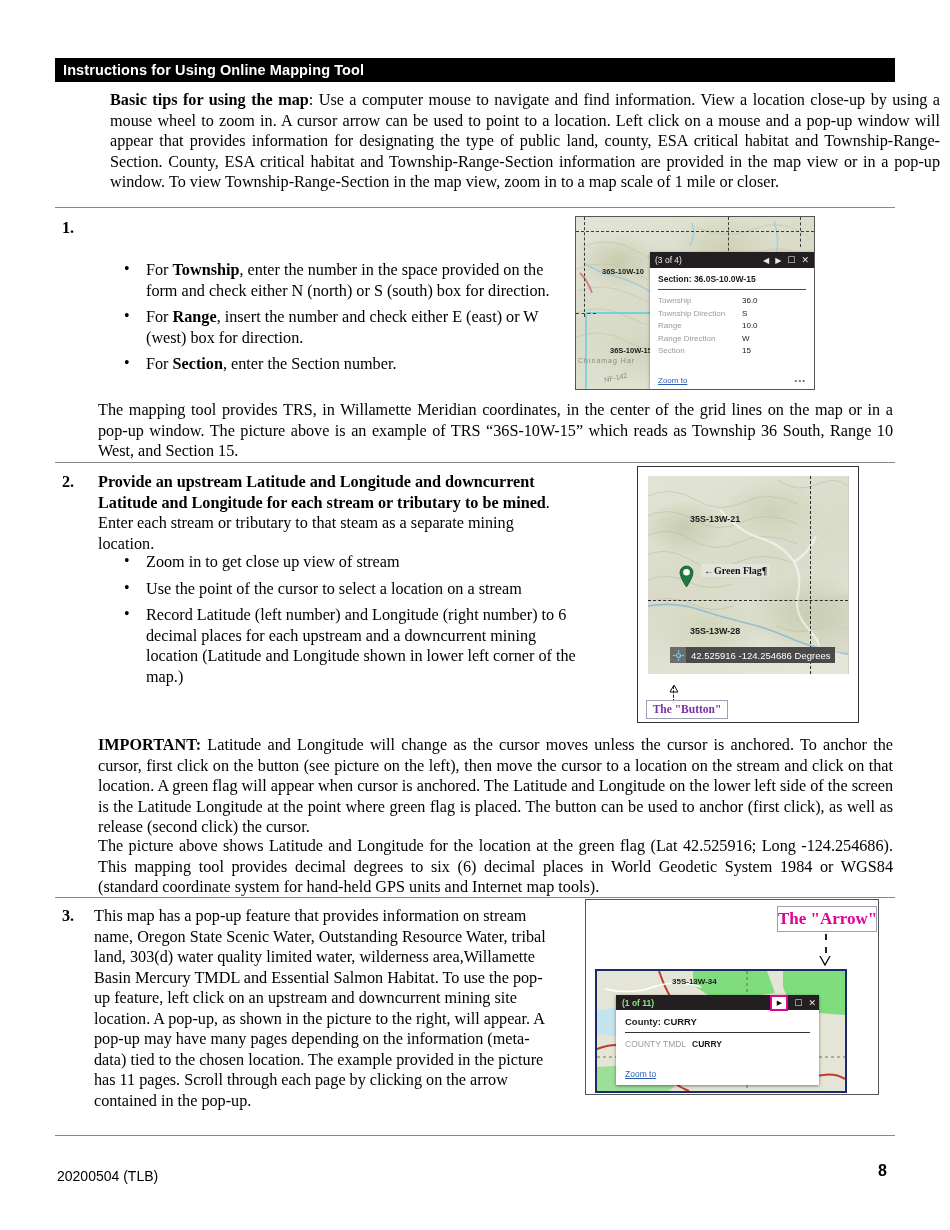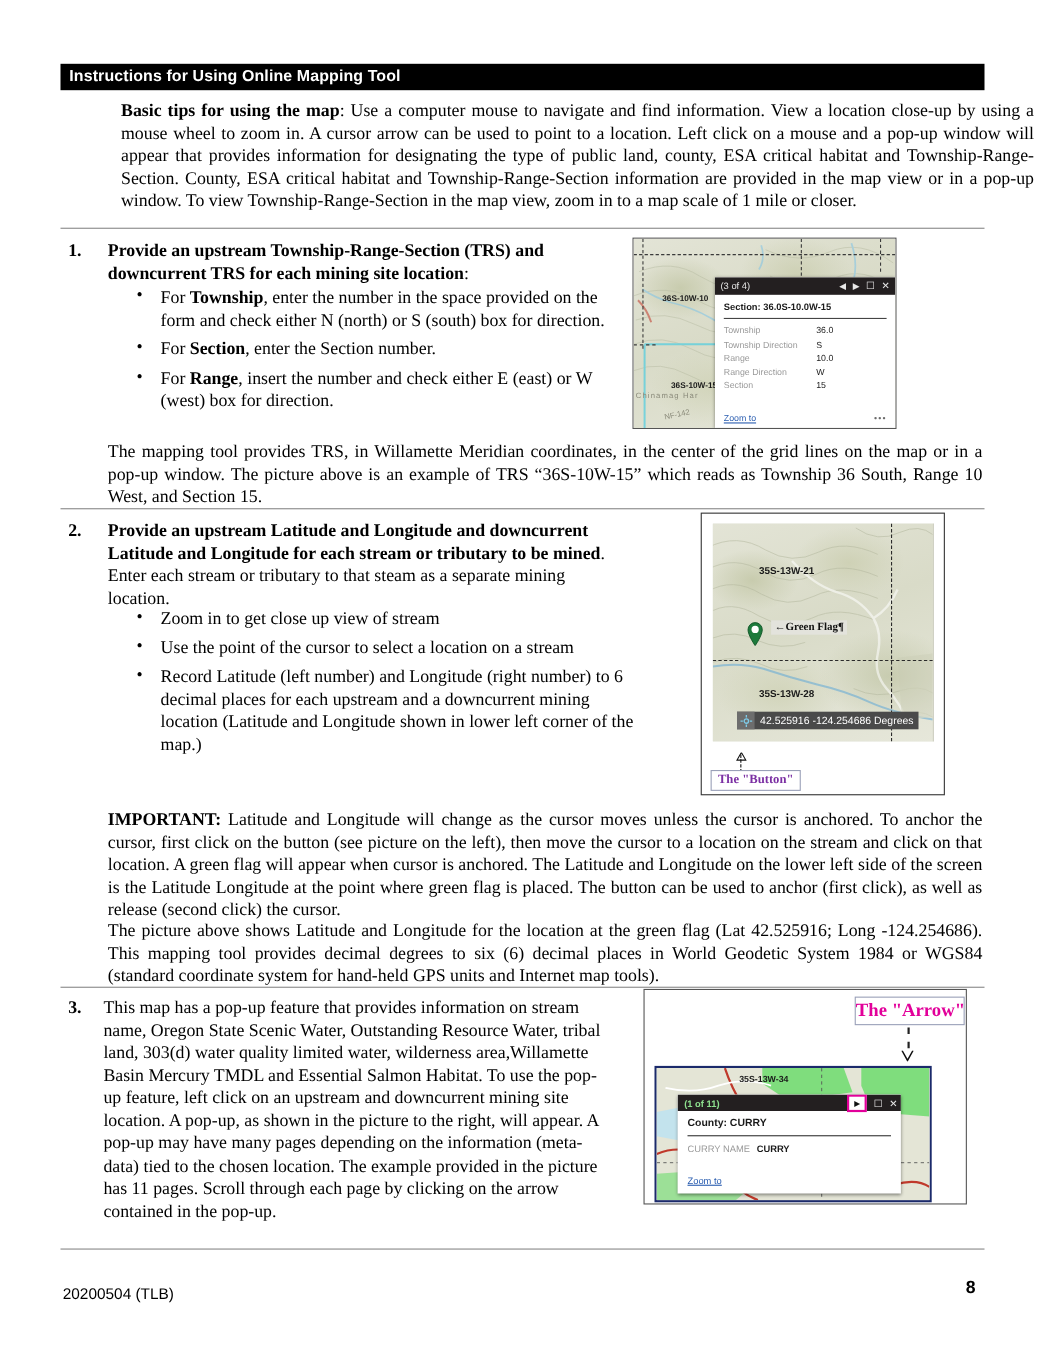--- a/index.html
+++ b/index.html
@@ -222,28 +222,25 @@
 
   <div class="banner">Instructions for Using Online Mapping Tool</div>
 
   <div class="intro">
     <b>Basic tips for using the map</b><span>:  Use a computer mouse to navigate and find information. View a location close-up by using a mouse wheel to zoom in. A cursor arrow can be used to point to a location. Left click on a mouse and a pop-up window will appear that provides information for designating the type of public land, county, ESA critical habitat and Township-Range-Section. County, ESA critical habitat and Township-Range-Section information are provided in the map view or in a pop-up window. To view Township-Range-Section in the map view, zoom in to a map scale of 1 mile or closer.</span>
   </div>
 
   <hr class="rule" style="top:207px;">
 
   <div class="num" style="left:62px; top:218px;">1.</div>
-  <div class="body-text" style="left:98px; top:218px; width:455px;">
-    <b>Provide an upstream Township-Range-Section (TRS) and downcurrent TRS for each mining site location</b><span>:</span>
-  </div>
 
   <ul class="bullets" style="position:absolute; left:118px; top:260px; width:440px;">
     <li><span>For </span><b>Township</b><span>, enter the number in the space provided on the form and check either N (north) or S (south) box for direction.</span></li>
+    <li><span>For </span><b>Range</b><span>, insert the number and check either E (east) or W (west) box for direction.</span></li>
     <li><span>For </span><b>Section</b><span>, enter the Section number.</span></li>
-    <li><span>For </span><b>Range</b><span>, insert the number and check either E (east) or W (west) box for direction.</span></li>
   </ul>
 
   <div class="figure" style="left:575px; top:216px; width:240px; height:174px; border:1px solid #555;">
     <div class="mapcanvas" style="left:0; top:0; width:238px; height:172px;">
       <div class="terrain"></div>
       <svg class="contours" width="238" height="172" viewBox="0 0 238 172">
         <g fill="none" stroke="#b5b9a0" stroke-width="0.8">
           <path d="M5 30 Q35 18 60 34 T110 40"></path>
           <path d="M0 52 Q30 40 58 56 T108 62"></path>
           <path d="M2 74 Q28 64 56 78 T104 84"></path>
@@ -456,21 +453,21 @@
           <span class="popup-counter" style="color:#8ee08e; font-weight:bold;">(1 of 11)</span>
           <span class="popup-icons">
             <span style="display:inline-flex; align-items:center; justify-content:center; width:14px; height:12px; border:2px solid #e2009a; background:#ffffff; color:#111; font-size:7px;">▶</span>
             <span style="font-size:9px;">☐</span>
             <span style="font-size:9px;">✕</span>
           </span>
         </div>
         <div class="popup-title" style="margin:6px 9px 0 9px; font-size:9.5px;">County: CURRY</div>
         <div class="popup-divider" style="margin:5px 9px 0 9px; background:#333;"></div>
         <div class="popup-row" style="margin:6px 9px 0 9px; font-size:8.5px; align-items:baseline;">
-          <span class="popup-key" style="margin-right:6px;">CURRY NAME</span>
+          <span class="popup-key" style="margin-right:6px;">COUNTY TMDL</span>
           <span class="popup-val" style="font-weight:bold;">CURRY</span>
         </div>
         <div style="position:absolute; left:9px; bottom:4px;">
           <span class="popup-zoom" style="font-size:8.5px;">Zoom to</span>
         </div>
       </div>
     </div>
   </div>
 
   <hr class="rule" style="top:1135px;">

